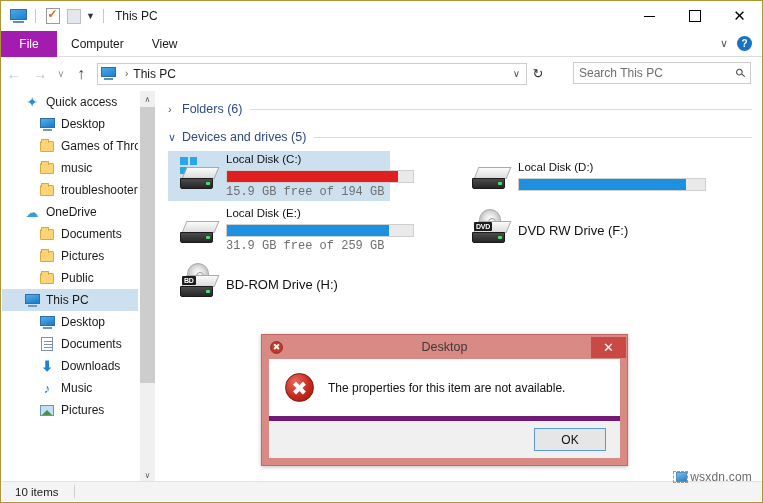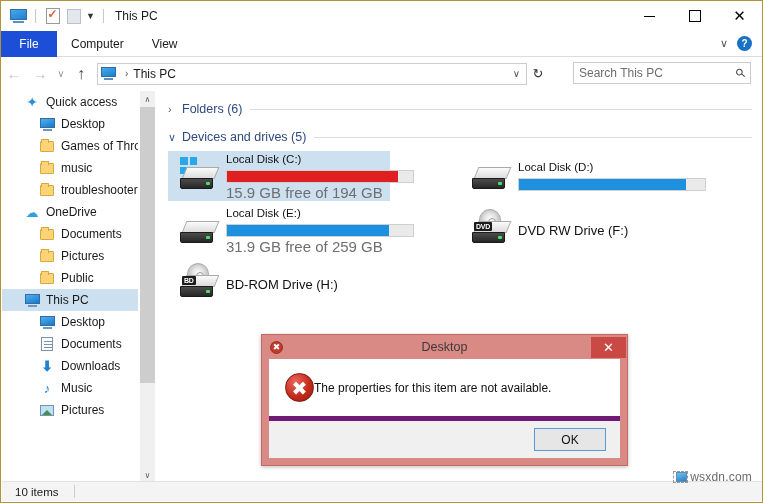--- a/index.html
+++ b/index.html
@@ -70,21 +70,21 @@
   #ribbon {
     position: absolute; left: 0; top: 30px; width: 761px; height: 26px;
     background: #ffffff; border-bottom: 1px solid #dcdcdc;
     display: flex; align-items: stretch;
   }
   .tab {
     display: flex; align-items: center; justify-content: center;
     font-size: 12px; color: #1a1a1a; padding: 0 14px; height: 26px;
   }
   .tab.file {
-    background: #1d4ed8; color: #ffffff; width: 56px; padding: 0;
+    background: #a21caf; color: #ffffff; width: 56px; padding: 0;
   }
   .ribbon-right { margin-left: auto; display: flex; align-items: center; gap: 9px; padding-right: 10px; }
   .ribbon-chev { font-size: 11px; color: #555; }
   .help-ico {
     width: 15px; height: 15px; border-radius: 50%;
     background: #1673c4; color: #fff; font-size: 10px; font-weight: bold;
     display: flex; align-items: center; justify-content: center;
   }
 
   
@@ -203,21 +203,21 @@
   }
   .tile.selected { background: #cce0f0; }
   .tile-ico { width: 46px; height: 42px; margin-left: 8px; flex: 0 0 46px; position: relative; }
   .tile-body { margin-left: 4px; width: 190px; }
   .tile-name { font-size: 11.5px; color: #111; line-height: 15px; }
   .bar-track {
     width: 188px; height: 13px; background: #eaeaea; border: 1px solid #cfcfcf;
     margin: 3px 0 2px 0; position: relative;
   }
   .bar-fill { height: 11px; position: absolute; left: 0; top: 0; }
-  .tile-sub { font-size: 15px; color: #6f6f6f; line-height: 15px; }
+  .tile-sub { font-size: 12px; color: #6f6f6f; line-height: 15px; font-family: Liberation Mono, monospace; }
   .tile-name-only { font-size: 13px; color: #111; }
 
   
   .drv { position: absolute; left: 4px; top: 12px; width: 38px; height: 22px; }
   .drv .top {
     position: absolute; left: 4px; top: 0; width: 33px; height: 12px;
     background: linear-gradient(180deg,#fbfbfb 0%,#dcdcdc 100%);
     border: 1px solid #a9a9a9;
     transform: skewX(-22deg);
   }
@@ -305,21 +305,21 @@
     display: flex; align-items: center; padding-left: 16px;
   }
   .err-ico {
     width: 29px; height: 29px; border-radius: 50%; flex: 0 0 29px;
     background: radial-gradient(circle at 35% 30%, #e86a5e 0%, #c62a1c 55%, #8f1d12 100%);
     border: 1px solid #7d180f;
     color: #ffffff; font-size: 19px; font-weight: bold;
     display: flex; align-items: center; justify-content: center;
     font-family: "DejaVu Sans", sans-serif;
   }
-  .err-text { font-size: 12px; color: #111; }
+  .err-text { font-size: 12px; color: #111; margin-left: 14px; }
   .dlg-footer {
     margin: 0 7px 7px 7px; background: #f0f0f0; height: 42px; flex: 0 0 42px;
     border-top: 5px solid #701a75;
     display: flex; align-items: center; justify-content: flex-end; padding-right: 14px;
   }
   .ok-btn {
     width: 72px; height: 23px; background: #e6e6e6;
     border: 1px solid #5a9bd5;
     font-size: 12px; color: #111;
     display: flex; align-items: center; justify-content: center;

